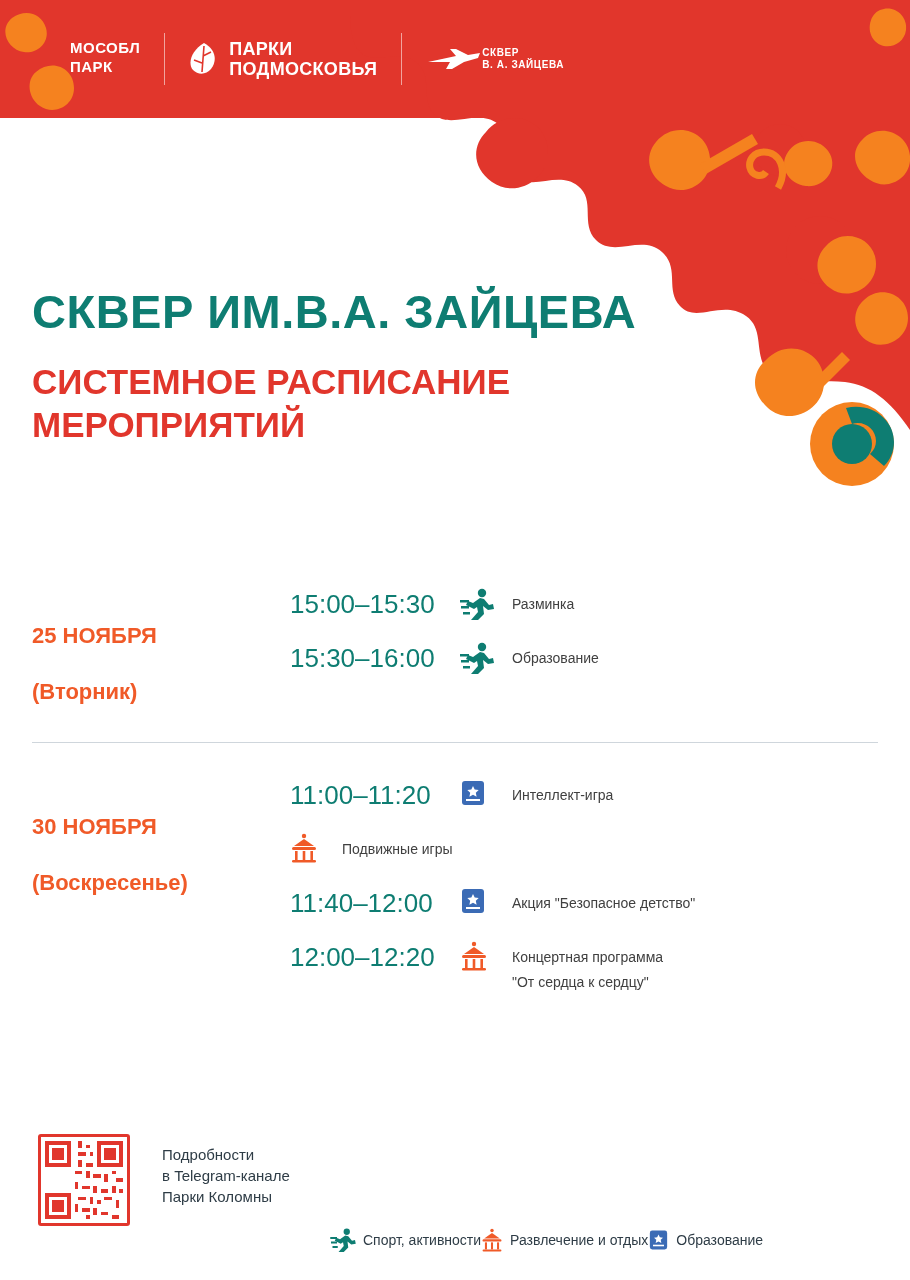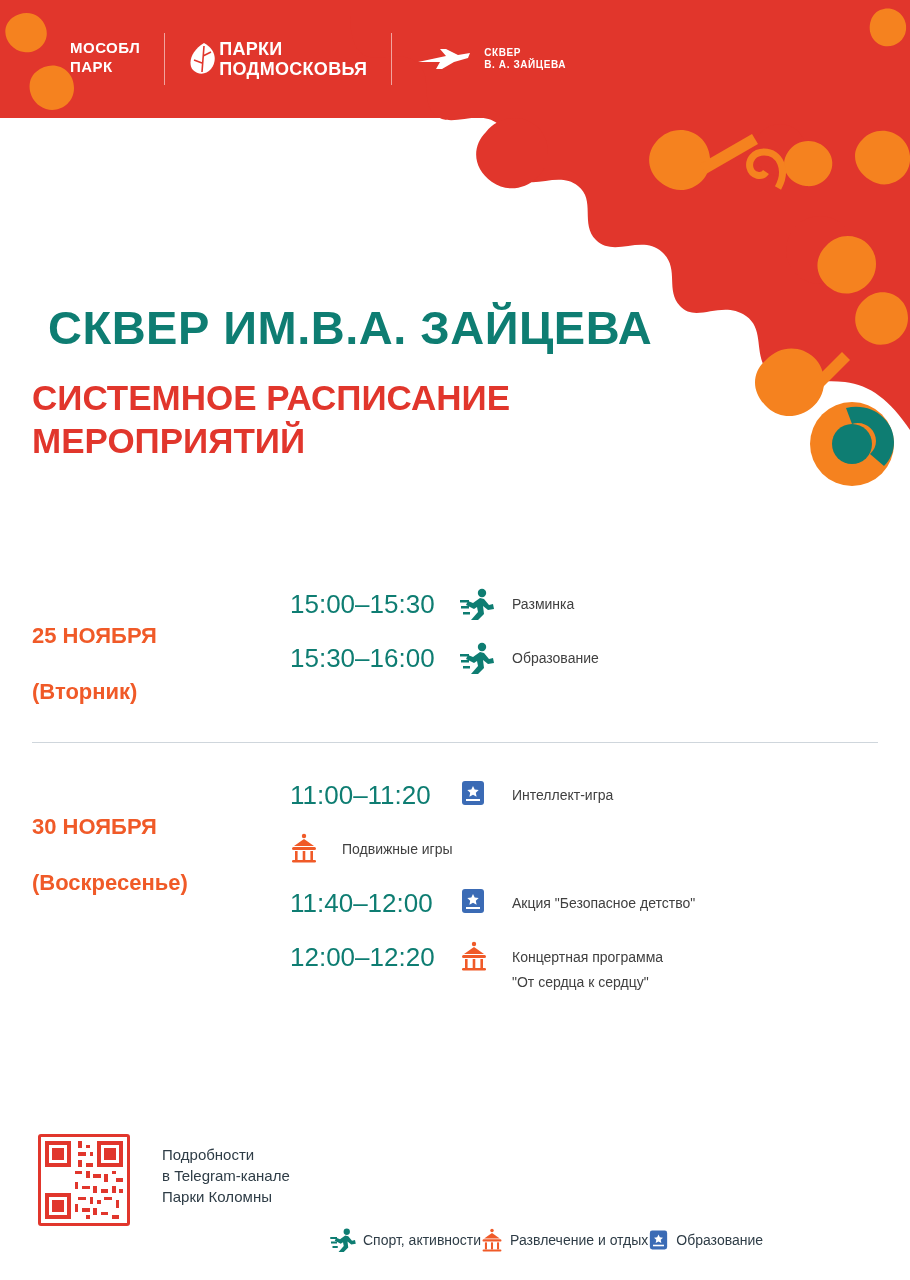--- a/index.html
+++ b/index.html
@@ -51,31 +51,31 @@
     letter-spacing: .5px;
     white-space: pre-line;
     margin-top: -4px;
   }
   .logo-sep {
     width: 1px; height: 52px;
     background: rgba(255,255,255,.55);
     margin: 0 24px;
   }
   .parki {
-    display: flex; align-items: center; 
+    display: flex; align-items: center; gap: 10px;
   }
   .parki-leaf { width: 30px; height: 34px; }
   .parki-text {
     color: #ffffff; font-weight: bold;
     font-size: 18px; line-height: 20px;
     letter-spacing: .3px;
     white-space: pre-line;
   }
   .skver {
-    display: flex; align-items: center; gap: 12px;
+    display: flex; align-items: center; gap: 0;
   }
   .skver-text {
     color: #ffffff; font-weight: bold;
     font-size: 10px; line-height: 12px;
     letter-spacing: .6px;
     white-space: pre-line;
   }
   .autumn-logo {
     position: absolute; right: 56px; top: 14px;
     text-align: center;
@@ -95,21 +95,21 @@
   .title-block {
     position: absolute; top: 286px; left: 32px;
     z-index: 6;
   }
   .park-name {
     color: #0e7d72;
     font-weight: bold;
     font-size: 47px;
     line-height: 52px;
     letter-spacing: .5px;
-    margin: 16px;
+    margin: 0;
     white-space: nowrap;
   }
   .schedule-title {
     color: #e1362c;
     font-weight: bold;
     font-size: 35px;
     line-height: 43px;
     margin: 22px 0 3px 0;
     white-space: pre-line;
   }

